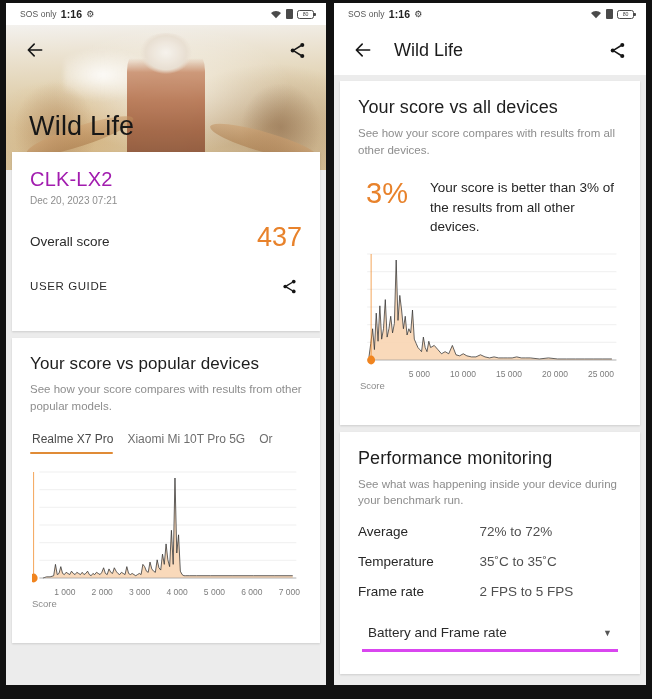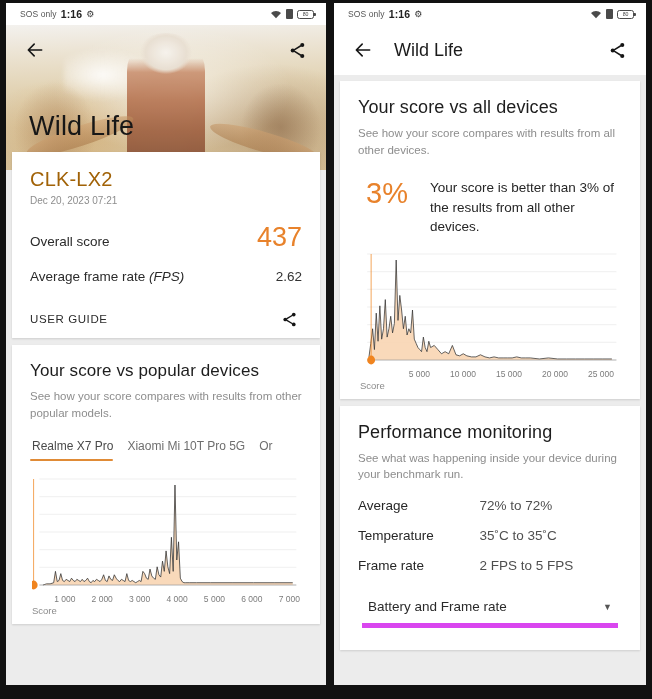--- a/index.html
+++ b/index.html
@@ -107,22 +107,22 @@
   .appbar-title{ font-size:18px; color:#1b1b1b; }
 
   
   .card{
     background:#fff; margin:0 6px 7px 6px;
     box-shadow:0 1px 2px rgba(0,0,0,.13);
   }
   .card.first{ margin-top:6px; }
   .card.hero-card{ margin-top:-18px; position:relative; z-index:3; }
 
-  .card-pad{ padding:16px 18px 6px 18px; }
-  .device-name{ font-size:20px; color:#a16207; letter-spacing:.2px; }
+  .card-pad{ padding:16px 18px 32px 18px; }
+  .device-name{ font-size:20px; color:#a21caf; letter-spacing:.2px; }
   .device-date{ font-size:10px; color:#8d8d8d; margin-top:4px; }
   .row{
     display:flex; align-items:baseline; justify-content:space-between;
     margin-top:18px;
   }
   .row-label{ font-size:13.5px; color:#2b2b2b; }
   .row-label i{ font-style:italic; }
   .score-big{ font-size:27px; color:#e8822b; line-height:1; }
   .row-val{ font-size:13.5px; color:#333; }
   .userguide-row{
@@ -165,21 +165,21 @@
   .axis-labels span{ flex:1; text-align:right; }
   .axis-title{ font-size:9.5px; color:#8a8a8a; margin-top:1px; }
 
   
   .perf-row{ display:flex; margin-top:15px; font-size:13.5px; }
   .perf-k{ width:46%; color:#272727; }
   .perf-v{ color:#4f4f4f; }
 
   
   .select{
-    margin:22px 4px 4px 4px; border-bottom:5px solid #d946ef;
+    margin:22px 4px 4px 4px; border-bottom:3px solid #d946ef;
     display:flex; align-items:center; padding:4px 6px 9px 6px; cursor:pointer;
   }
   .select-val{ font-size:13.5px; color:#2a2a2a; }
   .caret{ margin-left:auto; color:#555; font-size:9px; }
 </style>
 </head>
 <body>
 
 <div class="stage">
 
@@ -230,27 +230,20 @@
     <div class="card hero-card">
       <div class="card-pad">
         <div class="device-name">CLK-LX2</div>
         <div class="device-date">Dec 20, 2023 07:21</div>
 
         <div class="row">
           <span class="row-label">Overall score</span>
           <span class="score-big">437</span>
         </div>
 
-        <div class="row">
-          <span class="row-label">
-            <span>Average frame rate</span>
-            <i>(FPS)</i>
-          </span>
-          <span class="row-val">2.62</span>
-        </div>
 
         <div class="userguide-row">
           <span class="userguide">USER GUIDE</span>
           <span class="icon-btn">
             <svg width="17" height="17" viewBox="0 0 24 24" fill="none" stroke="currentColor" stroke-width="1.9" stroke-linecap="round">
                   <circle cx="18" cy="5" r="2.6" fill="currentColor" stroke="none"></circle>
                   <circle cx="6" cy="12" r="2.6" fill="currentColor" stroke="none"></circle>
                   <circle cx="18" cy="19" r="2.6" fill="currentColor" stroke="none"></circle>
                   <line x1="8.3" y1="10.8" x2="15.7" y2="6.3"></line>
                   <line x1="8.3" y1="13.2" x2="15.7" y2="17.7"></line>

